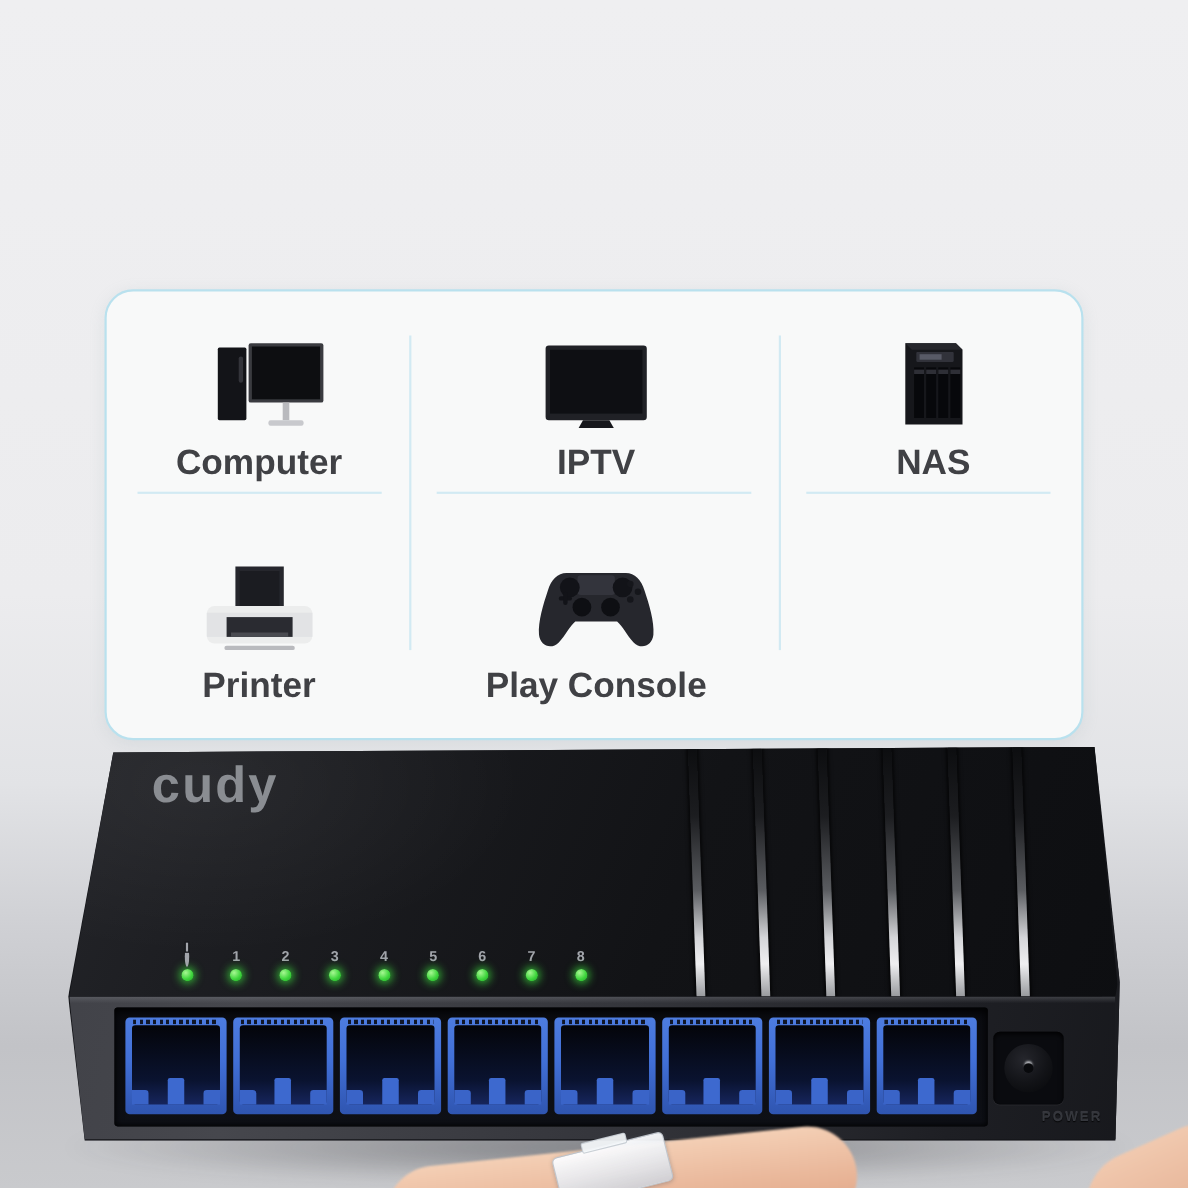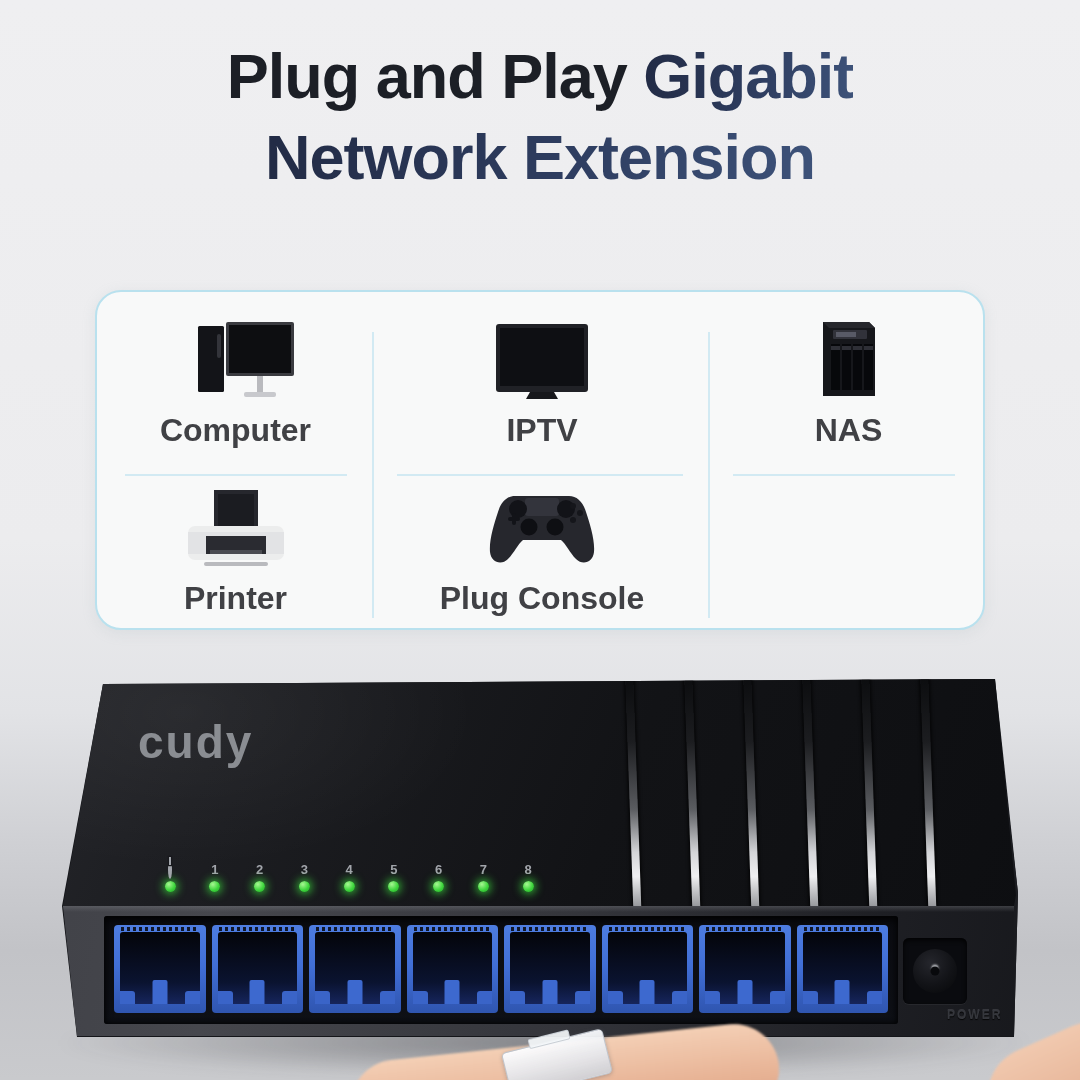--- a/index.html
+++ b/index.html
@@ -19,24 +19,24 @@
     font-size:63px; line-height:81px; letter-spacing:-1px;
   }
   .hl-dark { color:#1c1f26; }
   .hl-accent {
     background: linear-gradient(92deg,#222b45 0%, #2e3d60 55%, #3d5279 100%);
     -webkit-background-clip:text; background-clip:text; color:transparent;
   }
 
   
   .card {
-    position:absolute; left:95px; top:263px; width:890px; height:340px;
+    position:absolute; left:95px; top:263px; width:890px; height:410px;
     background:#f8f9f9; border:2px solid #b9e1ee; border-radius:26px;
     box-shadow: 0 3px 14px rgba(150,165,175,.16);
-    display:grid; grid-template-columns: 277px 336px 277px; grid-template-rows: 1fr 1fr; margin-top: 27px;
+    display:grid; grid-template-columns: 277px 336px 277px; grid-template-rows: 1fr 1fr;
   }
   .cell { display:flex; flex-direction:column; align-items:center; justify-content:center; gap:10px; padding-top:6px; }
   .cell-label { font-size:32px; font-weight:bold; letter-spacing:0; color:#404145; }
   .divider { position:absolute; background:#d2eaf3; }
   .div-v1 { left:275px; top:40px; width:2px; height:286px; }
   .div-v2 { left:611px; top:40px; width:2px; height:286px; }
   .div-h1 { left:28px;  top:182px; width:222px; height:2px; }
   .div-h2 { left:300px; top:182px; width:286px; height:2px; }
   .div-h3 { left:636px; top:182px; width:222px; height:2px; }
   .icon-box { height:92px; display:flex; align-items:flex-end; justify-content:center; }
@@ -68,21 +68,21 @@
   }
   .groove {
     position:absolute; top:670px; width:8px; height:240px;
     transform: skewX(2deg); transform-origin: top left;
     background: linear-gradient(180deg,#0a0b0d 0%, #1c1d20 30%, #5a5c60 58%,
                 #d4d5d8 76%, #efeff1 86%, #8c8e92 100%);
     box-shadow: 2px 0 3px rgba(0,0,0,.55), -2px 0 3px rgba(0,0,0,.55);
   }
   .brand {
     position:absolute; left:138px; top:686px;
-    font-size:46px; font-weight:bold; letter-spacing:2px; color:#8a8d92;margin-top:29px;
+    font-size:46px; font-weight:bold; letter-spacing:2px; color:#8a8d92;
   }
   .led-strip {
     position:absolute; left:153px; top:862px; width:392px;
     display:flex; justify-content:space-between;
   }
   .led-unit { width:34px; display:flex; flex-direction:column; align-items:center; gap:4px; }
   .led-label { font-size:13px; font-weight:bold; color:#a2a5ab; height:15px; line-height:15px; }
   .power-glyph { position:relative; width:12px; height:12px; margin-top:2px;
     border:2px solid #a2a5ab; border-radius:50%; }
   .power-glyph::before { content:""; position:absolute; left:50%; top:-5px;
@@ -159,21 +159,20 @@
     box-shadow: 0 1px 4px rgba(90,95,105,.4);
   }
   .connector-latch { position:absolute; left:28px; top:-8px; width:42px; height:10px;
     background: rgba(244,247,250,.92); border:1px solid rgba(190,196,204,.8); border-radius:2px; }
 </style>
 </head>
 <body>
 
 <div class="stage">
 
-  <h1 class="headline"><span class="hl-dark">Plug and Play </span><span class="hl-accent">Gigabit</span><br><span class="hl-accent">Network Extension</span></h1>
 
   <div class="card">
     <div class="divider div-v1"></div>
     <div class="divider div-v2"></div>
     <div class="divider div-h1"></div>
     <div class="divider div-h2"></div>
     <div class="divider div-h3"></div>
 
     <div class="cell">
       <span class="icon-box">
@@ -244,21 +243,21 @@
           <circle cx="89" cy="27" r="9" fill="#121318"></circle>
           <circle cx="52" cy="45" r="8.5" fill="#0e0f13"></circle>
           <circle cx="78" cy="45" r="8.5" fill="#0e0f13"></circle>
           <circle cx="96" cy="38" r="3" fill="#15161b"></circle>
           <circle cx="103" cy="31" r="3" fill="#15161b"></circle>
           <circle cx="96" cy="24" r="3" fill="#15161b"></circle>
           <rect x="31" y="35" width="12" height="4" rx="2" fill="#121318"></rect>
           <rect x="35" y="31" width="4" height="12" rx="2" fill="#121318"></rect>
         </svg>
       </span>
-      <span class="cell-label">Plug Console</span>
+      <span class="cell-label">Play Console</span>
     </div>
 
   </div>
 
   <div class="shadow-ellipse"></div>
 
   <div class="device-base"></div>
   <div class="device-right"></div>
 
   <div class="device-top">

